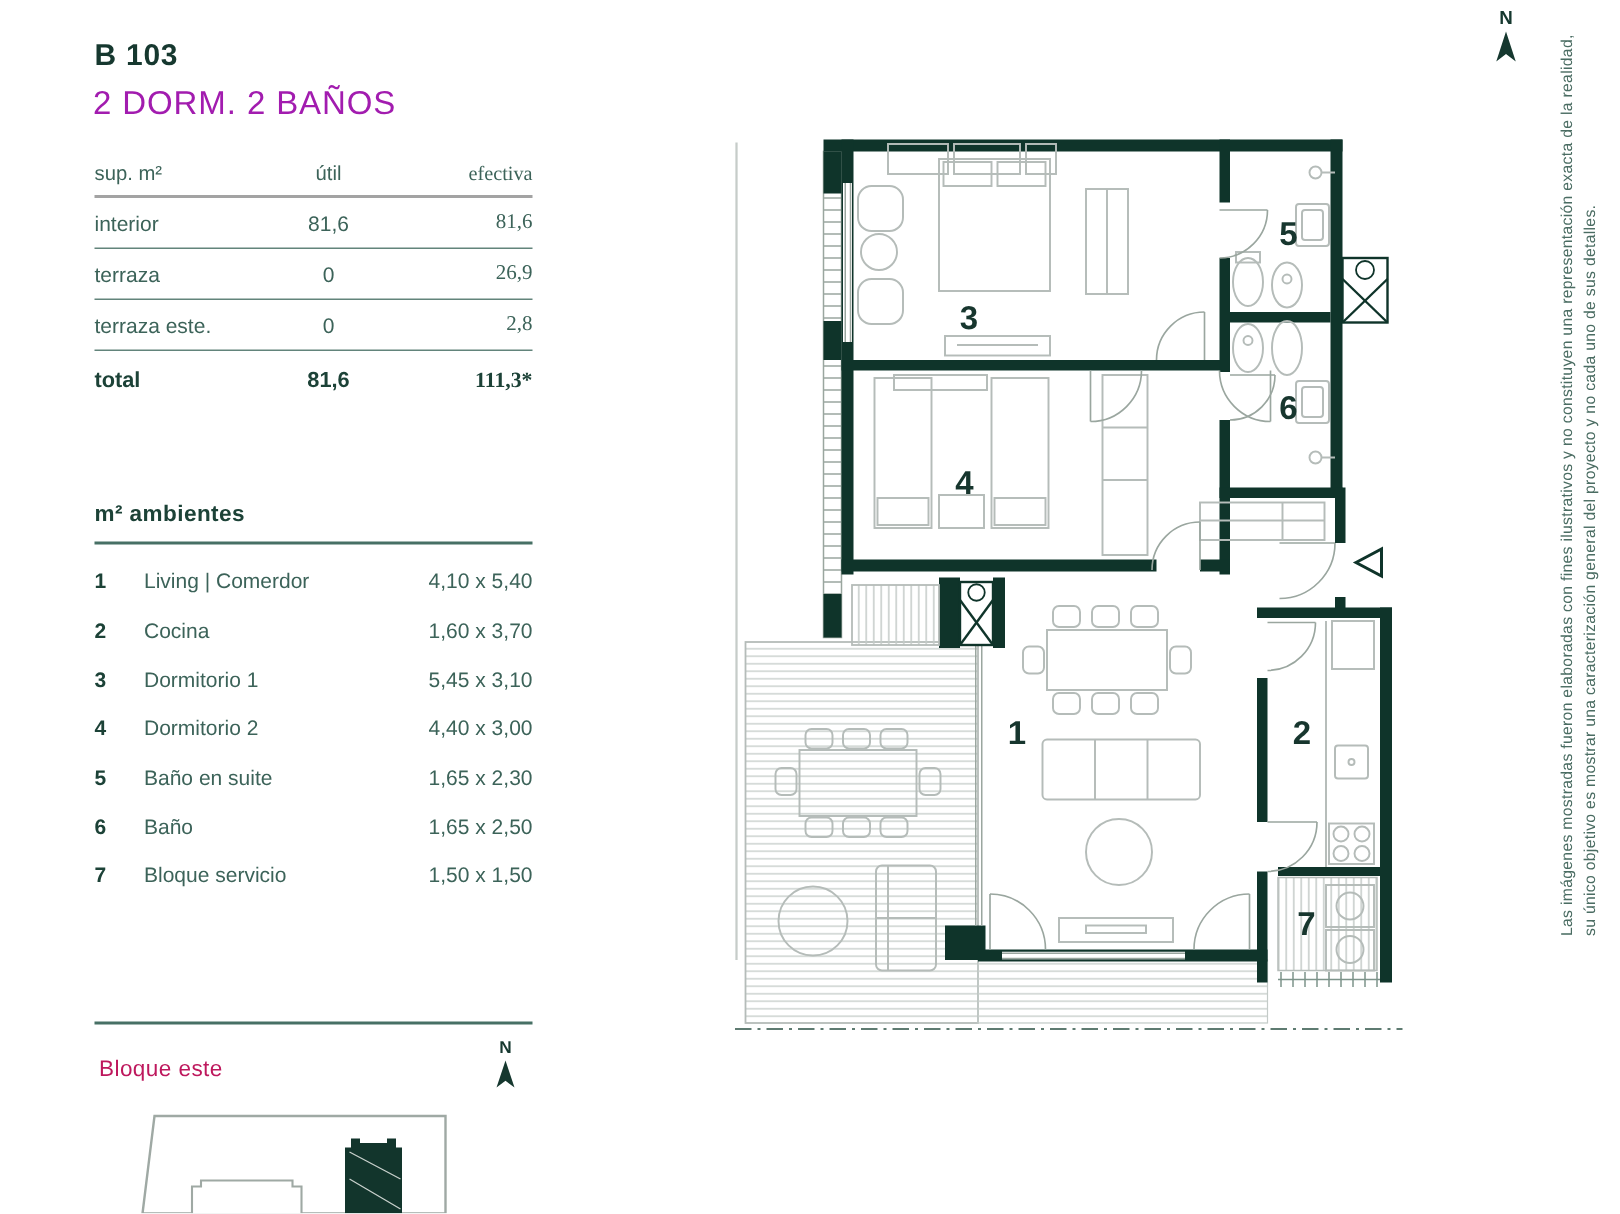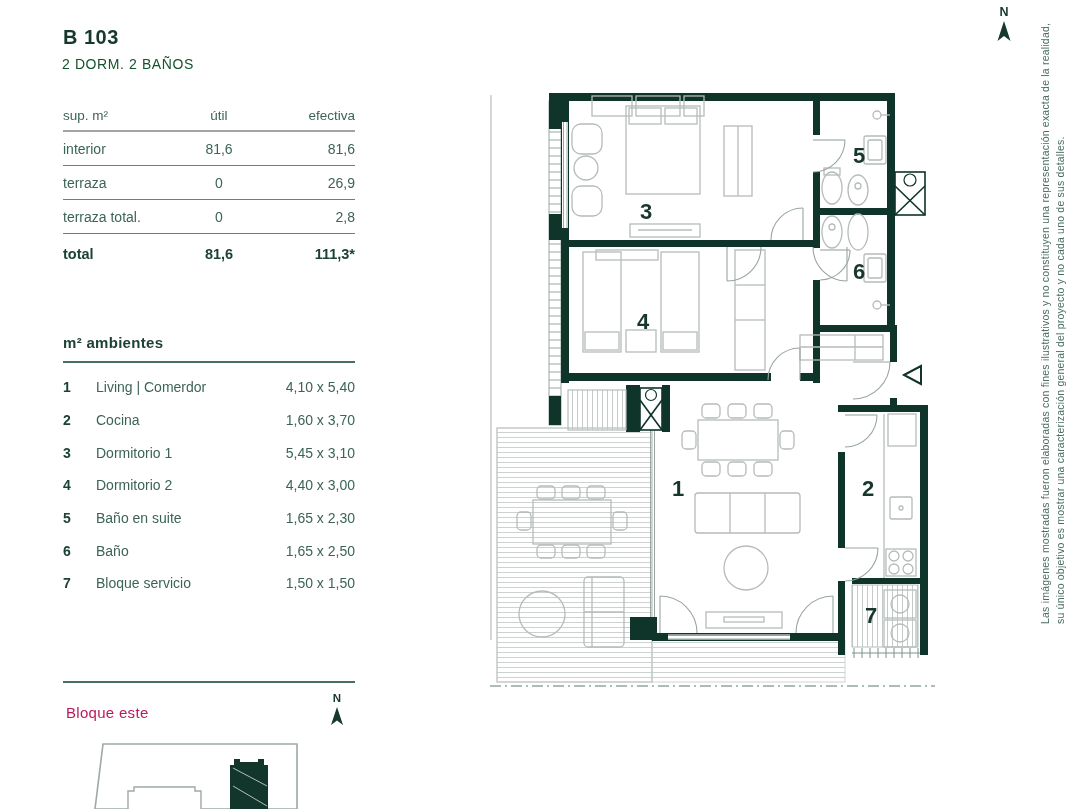--- a/index.html
+++ b/index.html
@@ -3,29 +3,29 @@
 <meta charset="utf-8">
 <style>
   * { margin:0; padding:0; box-sizing:border-box; }
   html,body { background:#fff; }
   .page {
     position:relative; width:1080px; height:809px; overflow:hidden;
     background:#ffffff; font-family:"Liberation Sans", sans-serif;
   }
   
   .unit-code { position:absolute; left:63px; top:26px; font-size:20px; font-weight:bold; color:#16382f; letter-spacing:.5px; }
-  .unit-type { position:absolute; left:62px; top:56px; font-size:14px; font-weight:400; color:#14532d; letter-spacing:.6px; }
+  .unit-type { position:absolute; left:62px; top:56px; font-size:22px; font-weight:400; color:#a21caf; letter-spacing:.6px; }
 
   .surface-table { position:absolute; left:63px; top:101px; width:292px; color:#3c6359; font-size:14px; }
   .st-row { display:flex; align-items:center; height:34px; border-bottom:1.5px solid #62847b; }
   .st-row.header { height:31px; border-bottom:2px solid #a3a3a3; font-size:13.5px; }
   .st-row.total { height:40px; border-bottom:none; font-weight:bold; color:#1c4237; font-size:14.5px; }
   .st-c1 { flex:1 1 auto; text-align:left; }
   .st-c2 { width:96px; text-align:center; }
-  .st-c3 { width:88px; text-align:right; }
+  .st-c3 { width:88px; text-align:right;font-family:Liberation Serif, serif; }
 
   .ambientes-title { position:absolute; left:63px; top:334px; font-size:15px; font-weight:bold; color:#1c4237; letter-spacing:.3px; }
   .ambientes-rule { position:absolute; left:63px; top:361px; width:292px; height:0; border-top:2px solid #477065; }
   .ambientes-list { position:absolute; left:63px; top:371px; width:292px; color:#3c6359; font-size:14px; }
   .amb-row { display:flex; align-items:center; height:32.7px; }
   .amb-num { width:33px; font-weight:bold; color:#1c4237; }
   .amb-name { flex:1 1 auto; }
   .amb-dims { text-align:center; }
 
   .footer-rule { position:absolute; left:63px; top:681px; width:292px; height:0; border-top:2px solid #477065; }
@@ -66,21 +66,21 @@
       <div class="st-c1">interior</div>
       <div class="st-c2">81,6</div>
       <div class="st-c3">81,6</div>
     </div>
     <div class="st-row">
       <div class="st-c1">terraza</div>
       <div class="st-c2">0</div>
       <div class="st-c3">26,9</div>
     </div>
     <div class="st-row">
-      <div class="st-c1">terraza total.</div>
+      <div class="st-c1">terraza este.</div>
       <div class="st-c2">0</div>
       <div class="st-c3">2,8</div>
     </div>
     <div class="st-row total">
       <div class="st-c1">total</div>
       <div class="st-c2">81,6</div>
       <div class="st-c3">111,3*</div>
     </div>
   </div>
 

